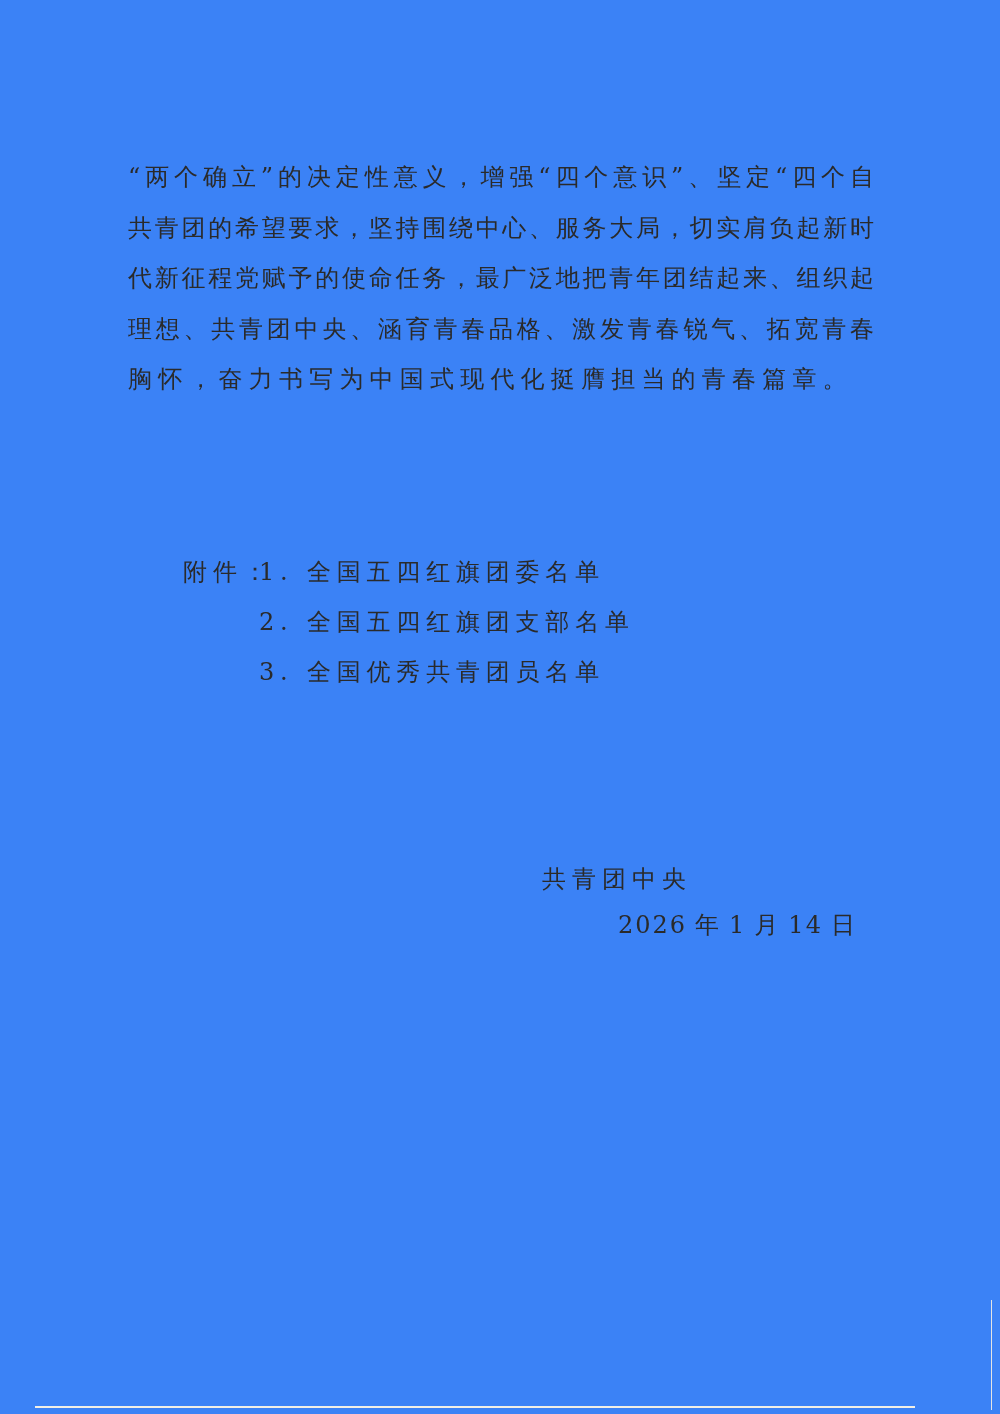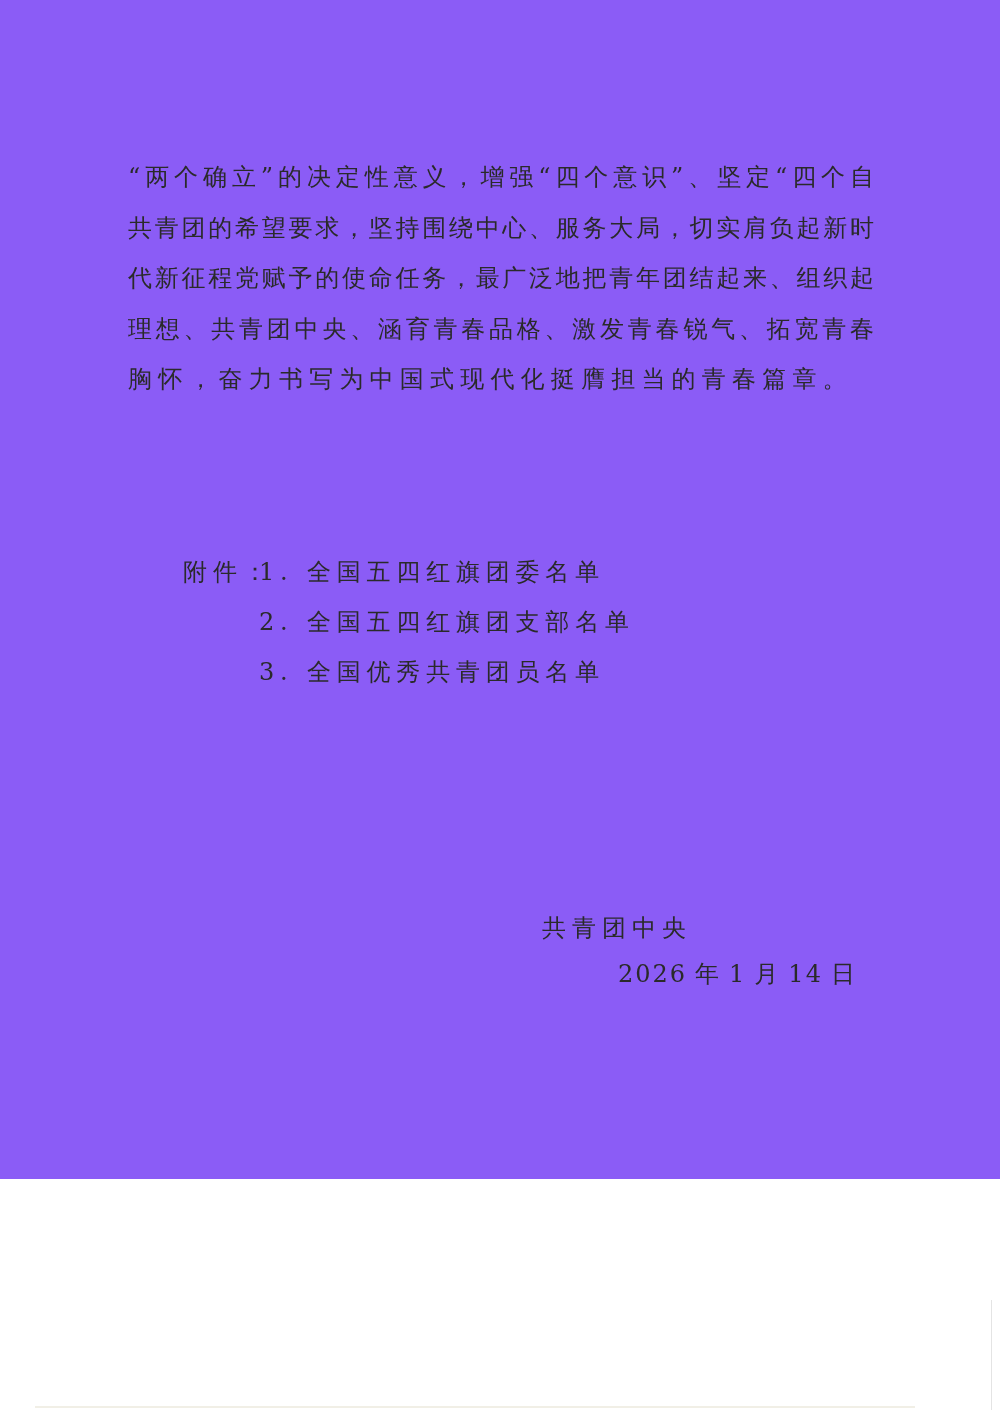--- a/index.html
+++ b/index.html
@@ -1,34 +1,34 @@
 <!DOCTYPE html>
 <html><head>
 <meta charset="utf-8">
 <style>
   html, body { margin: 0; padding: 0; background: #ffffff; }
   body {
     width: 1000px; height: 1414px; position: relative; overflow: hidden;
     font-family: "DejaVu Serif", "Liberation Serif", serif;
     color: #2a2a2a;
   }
-  .page { position: absolute; left: 0; top: 0; width: 1000px; height: 1179px; background: #8b5cf6; }
+  .page { position: absolute; left: 0; top: 0; width: 1000px; height: 1414px; background: #3b82f6; }
   .body-text { position: absolute; left: 128px; top: 155px; width: 746px; }
   .line {
     font-size: 24px; height: 50.5px; line-height: 44px;
     text-align: justify; text-align-last: justify;
     white-space: nowrap; letter-spacing: 0;
     display: block;
   }
   .line.last { text-align-last: left; letter-spacing: 6.2px; }
   .attachments { position: absolute; left: 183px; top: 552px; }
   .att-row { font-size: 24px; height: 50px; line-height: 40px; letter-spacing: 5.8px; white-space: nowrap; }
   .att-label { display: inline-block; width: 76px; letter-spacing: 6px; font-family: Liberation Serif, serif; }
   .att-indent { display: inline-block; width: 76px; }
-  .signature { position: absolute; left: 542px; top: 908px; }
+  .signature { position: absolute; left: 542px; top: 859px; }
   .sig-org { font-size: 24px; letter-spacing: 6px; line-height: 40px; }
   .sig-date { font-size: 24px; letter-spacing: 2px; line-height: 40px; margin-left: 76px; margin-top: 6px; white-space: nowrap; }
   .sig-date span { margin-right: 8px; }
   .scan-edge { position: absolute; left: 35px; right: 85px; top: 1406px; height: 2px; background: #f1efe6; }
   .scan-right { position: absolute; right: 8px; top: 1300px; width: 1px; height: 110px; background: #e4e4e4; }
 </style>
 </head>
 <body>
 
 <div class="page">

